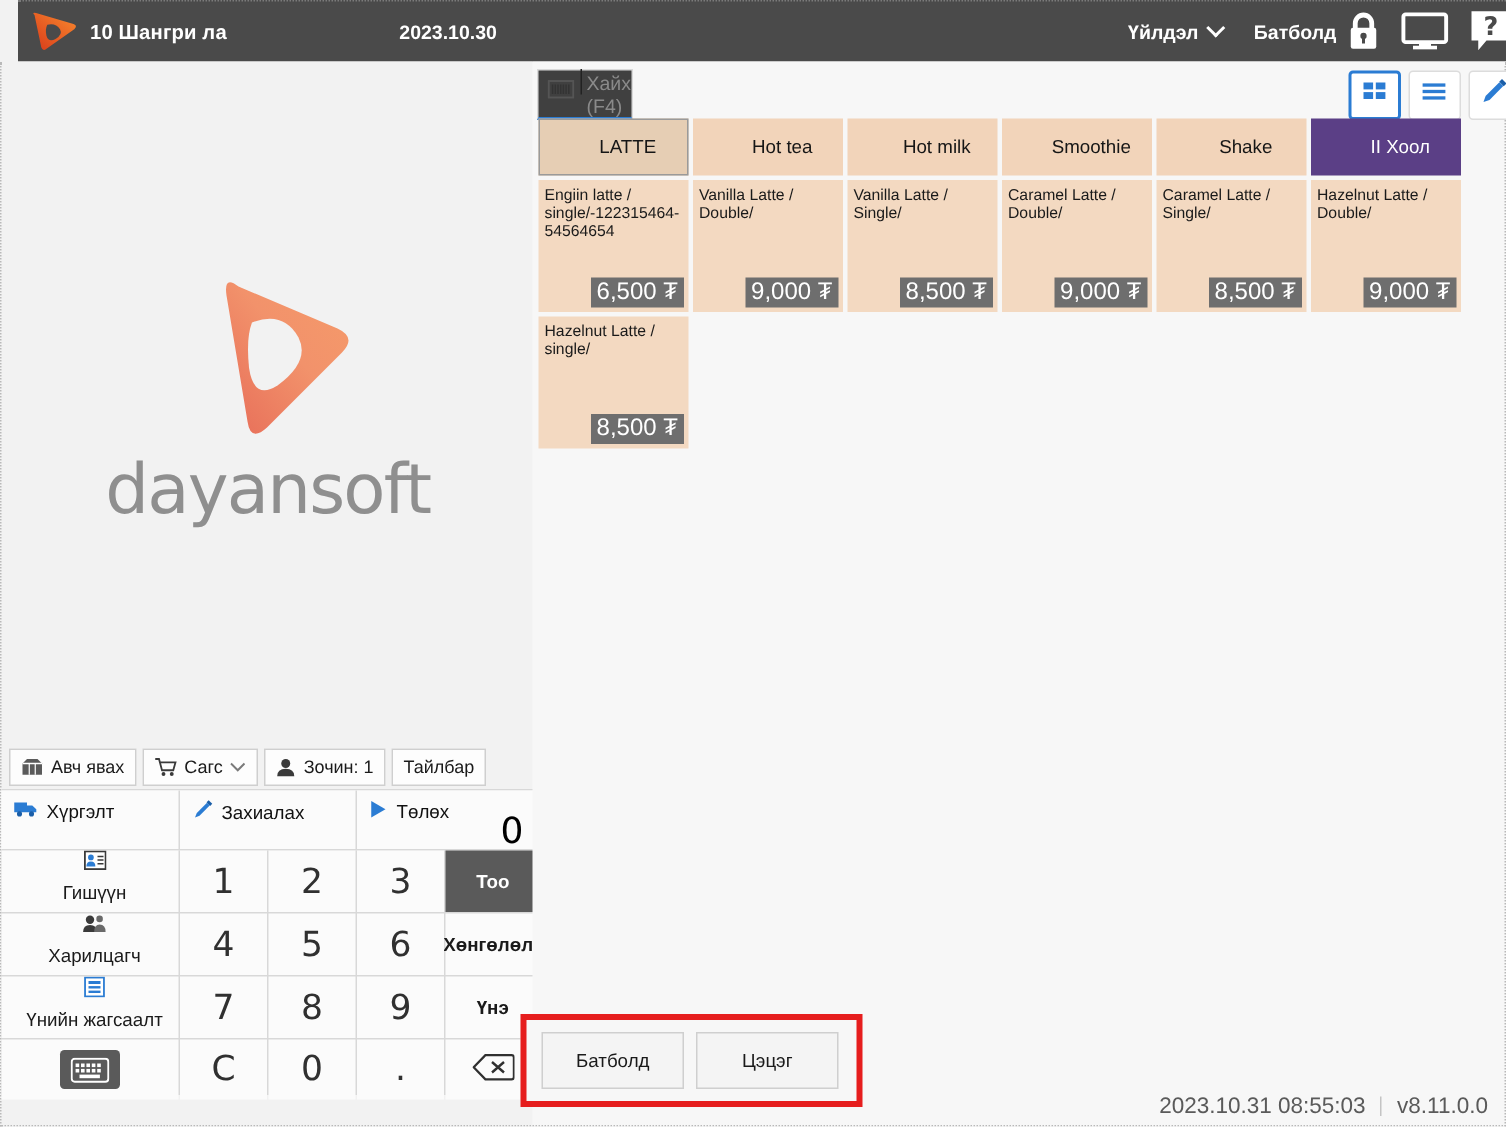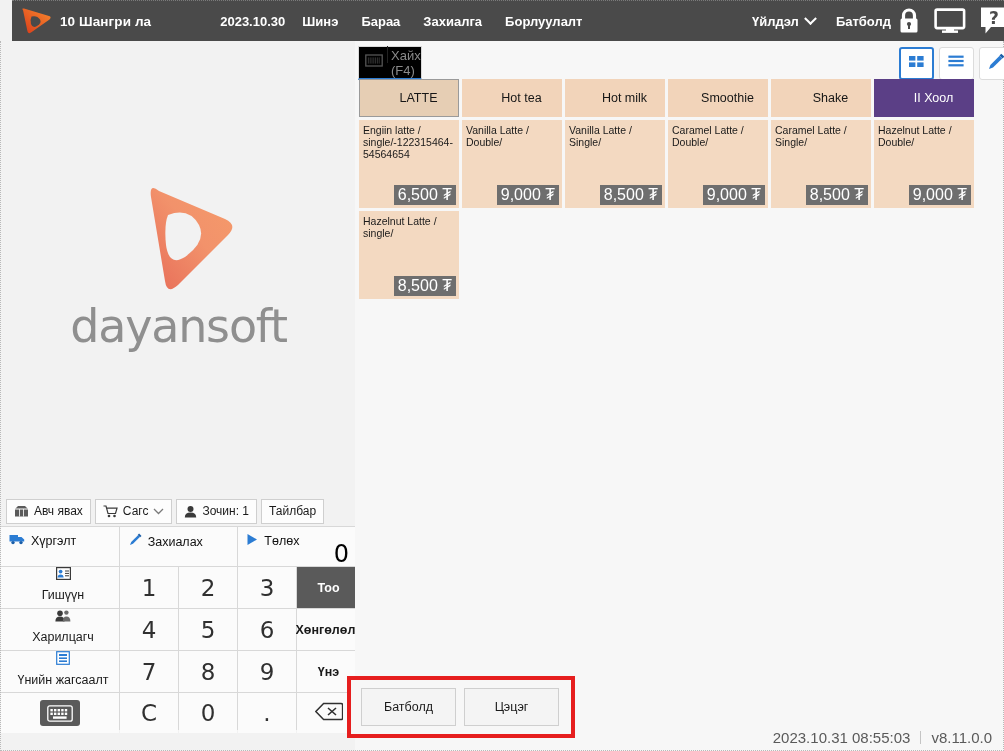--- a/index.html
+++ b/index.html
@@ -30,21 +30,21 @@
     display: flex; align-items: center; justify-content: center;
   }
   .tb-title {
     font-size: 13.5px; font-weight: bold;
     letter-spacing: 0.1px;
     margin-left: 2px;
     white-space: nowrap;
   }
   .tb-date {
     font-size: 13px; font-weight: bold;
-    margin-left: 69px;
+    margin-left: 115px;
     white-space: nowrap;
   }
   .tb-menu {
     display: flex; align-items: center;
     margin-left: 17px;
     gap: 23px;
   }
   .tb-menu-item {
     font-size: 13px; font-weight: bold;
     white-space: nowrap;
@@ -216,21 +216,21 @@
     background: #f7f7f7;
     border-right: 1px dotted #b9b9b9;
   }
   .searchrow {
     position: absolute; left: 3px; top: 3px;
     width: 643px; height: 38px;
     display: flex; align-items: center;
   }
   .searchbox {
     width: 196px; height: 34px;
-    background: #000000;
+    background: #404040;
     border: 1px solid #d9d9d9;
     border-bottom: 2px solid #2b7cd3;
     display: flex; align-items: center;
     padding-left: 6px; gap: 8px;
   }
   .search-ph {
     font-size: 13px; color: #8a8a8a;
     position: relative;
   }
   .caret {
@@ -343,26 +343,20 @@
             <stop offset="0%" stop-color="#d83a1a"></stop>
             <stop offset="100%" stop-color="#f98a2e"></stop>
           </linearGradient>
         </defs>
         <path d="M4 3 Q2 1 5 1.6 L30 9 Q33 10 30.5 12.5 L12 25.5 Q9.5 27.5 8.5 24.5 Z" fill="url(#tbg)"></path>
         <path d="M12.5 9.5 Q18 8 21 12.5 Q23 16 18 19 Q13.5 21.5 12 17 Q11 12.5 12.5 9.5 Z" fill="#4a4a4a"></path>
       </svg>
     </div>
     <div class="tb-title">10 Шангри ла</div>
     <div class="tb-date">2023.10.30</div>
-    <div class="tb-menu">
-      <div class="tb-menu-item">Шинэ</div>
-      <div class="tb-menu-item">Бараа</div>
-      <div class="tb-menu-item">Захиалга</div>
-      <div class="tb-menu-item">Борлуулалт</div>
-    </div>
     <div class="tb-right">
       <div class="tb-action">
         <span>Үйлдэл</span>
         <span class="chev"></span>
       </div>
       <div class="tb-user">Батболд</div>
       <div class="icon-lock">
         <svg width="24" height="27" viewBox="0 0 24 27">
           <path d="M6.5 11 V7.5 A5.5 5.5 0 0 1 17.5 7.5 V11" stroke="#ffffff" stroke-width="3.2" fill="none"></path>
           <rect x="3.5" y="10.5" width="17" height="14" rx="1.5" fill="#ffffff"></rect>

